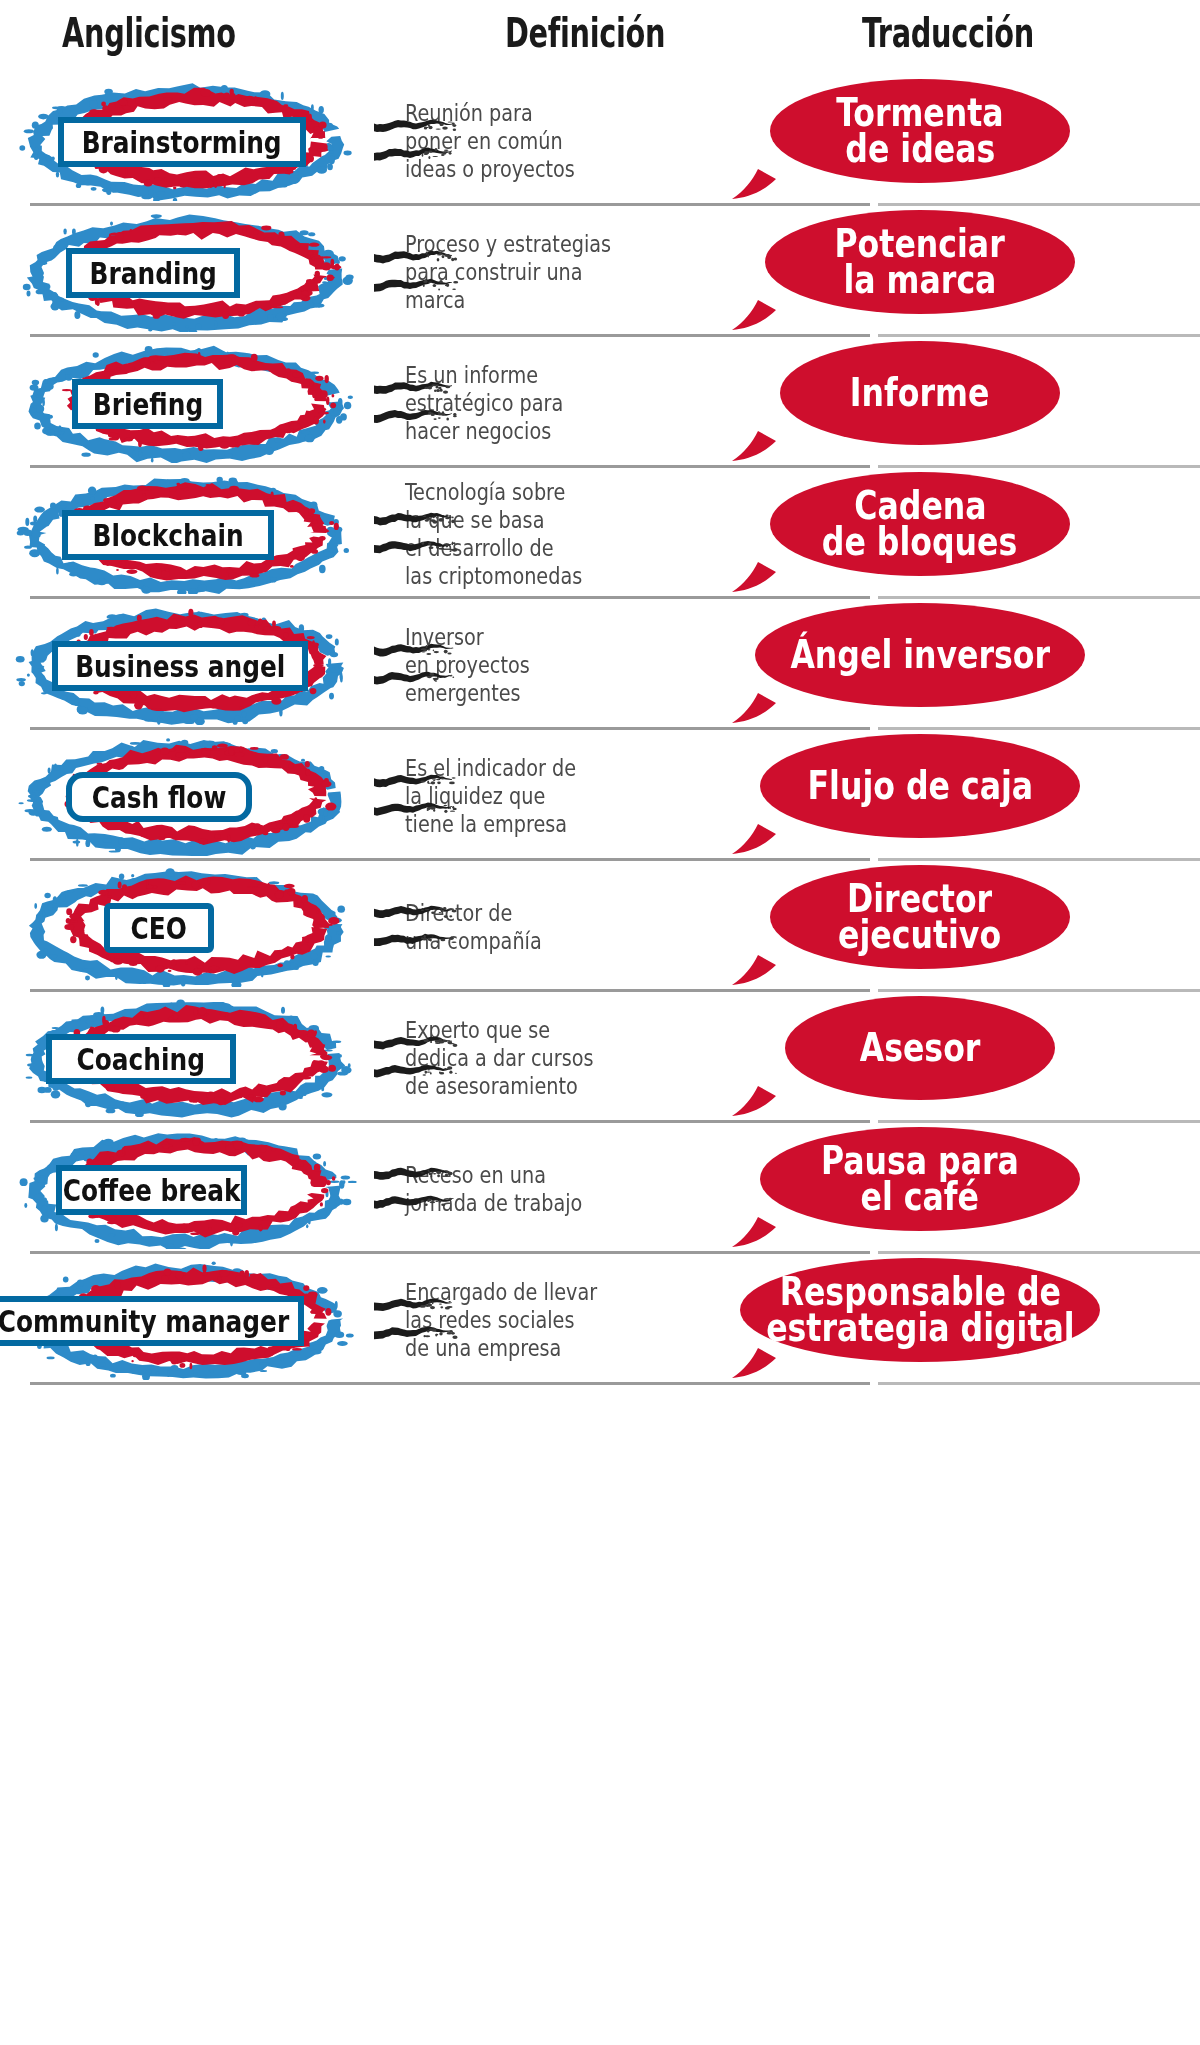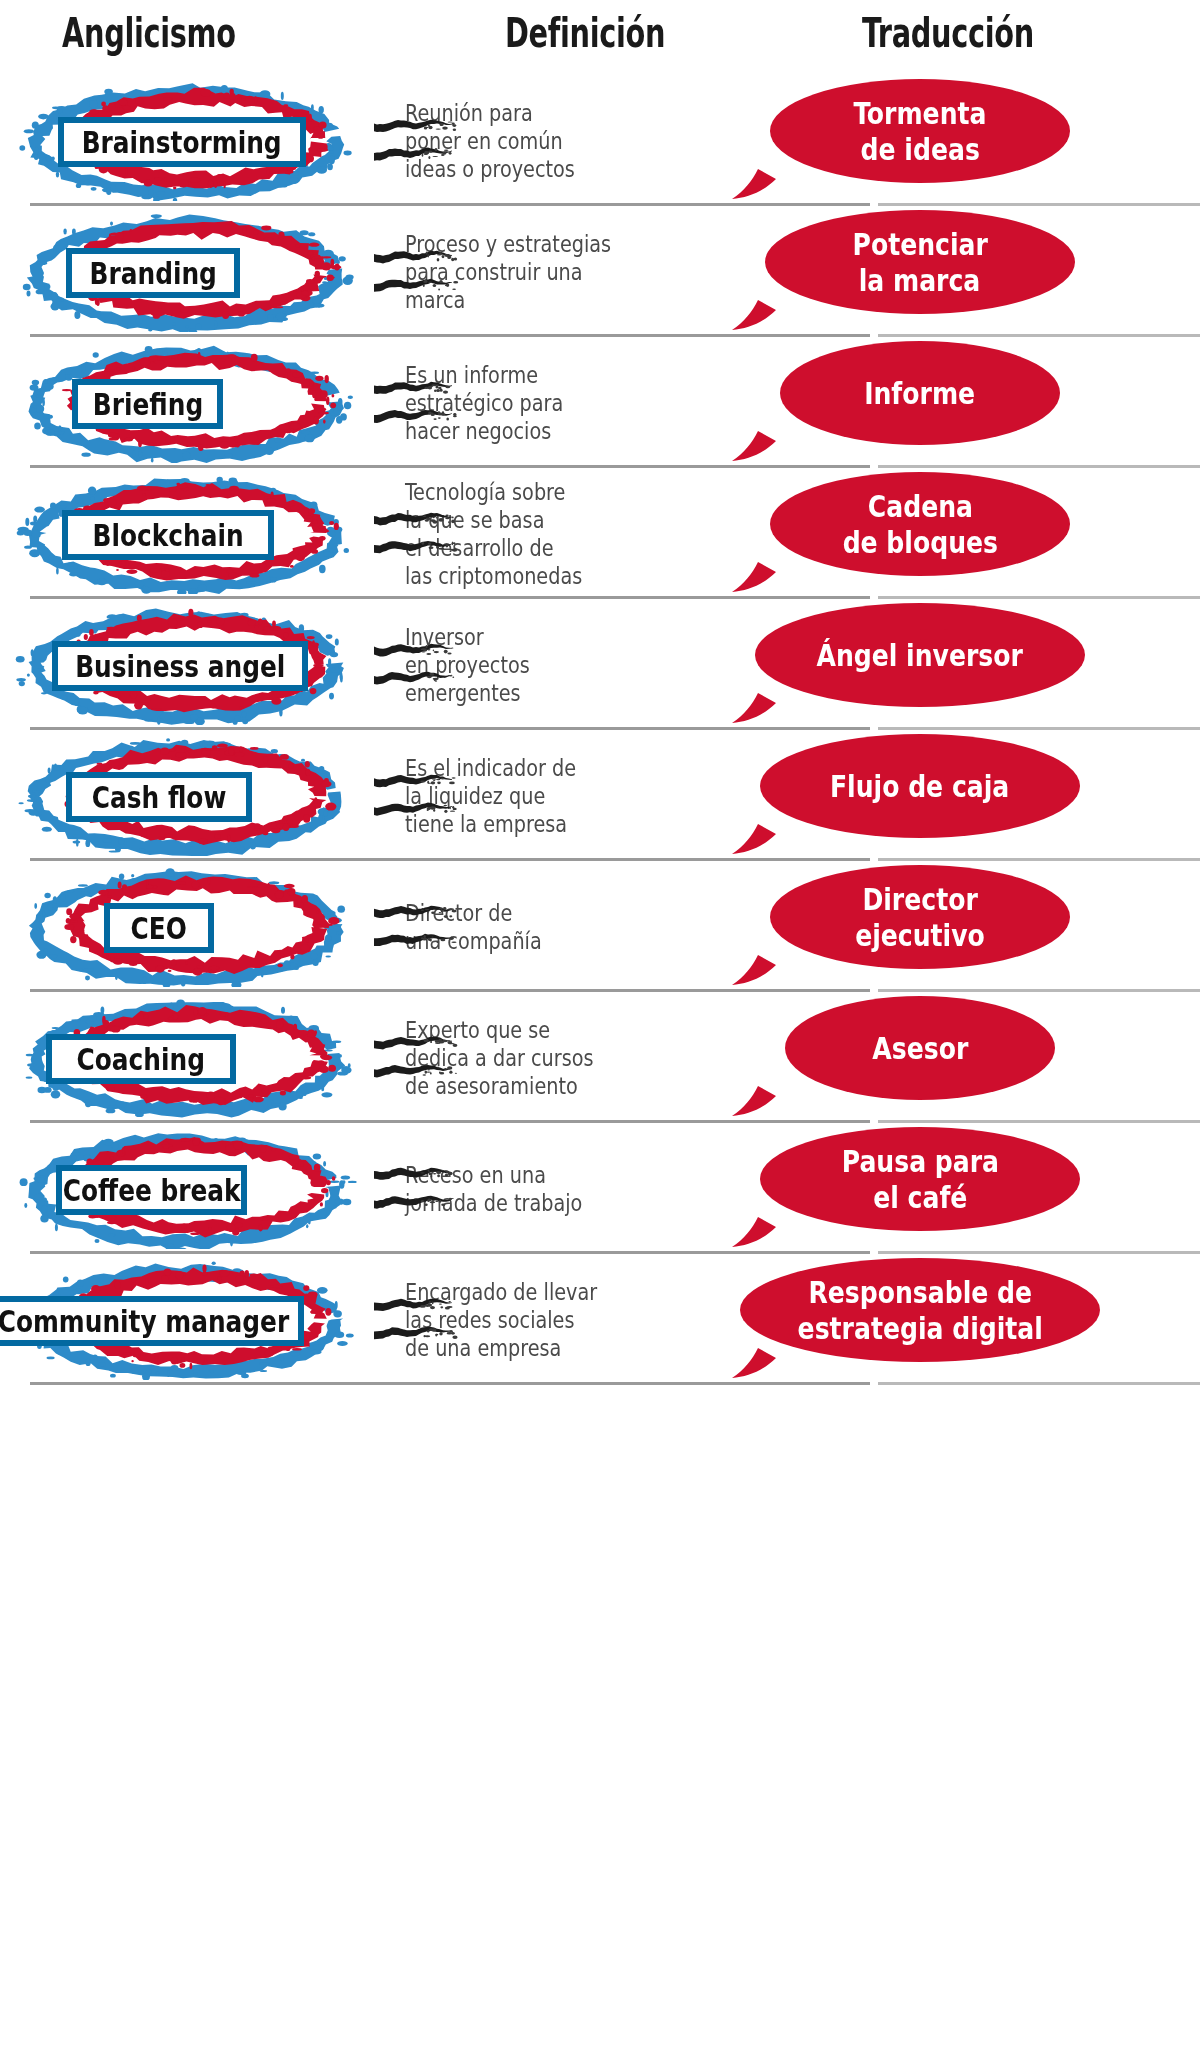--- a/index.html
+++ b/index.html
@@ -141,21 +141,21 @@
     left:0;
     top:0;
     width:560px;
     height:108px;
     display:flex;
     flex-direction:column;
     align-items:center;
     justify-content:center;
     font-family:"DejaVu Sans Condensed","Liberation Sans Narrow","Liberation Sans",sans-serif;
     font-weight:bold;
-    font-size:31px;
+    font-size:39px;
     line-height:36px;
     color:#ffffff;
     text-align:center;
     pointer-events:none;
   }
   .bubble-text div{ white-space:nowrap; transform:scaleX(0.90); }
 </style>
 </head>
 <body>
 
@@ -1117,21 +1117,21 @@
             <ellipse cx="135.4" cy="97.3" rx="3.7" ry="3.6" fill="#CE0E2D"></ellipse>
             <ellipse cx="156.8" cy="15.0" rx="4.6" ry="3.5" fill="#CE0E2D"></ellipse>
             <ellipse cx="95.0" cy="84.4" rx="2.8" ry="3.7" fill="#CE0E2D"></ellipse>
             <ellipse cx="300.0" cy="36.3" rx="2.4" ry="3.6" fill="#CE0E2D"></ellipse>
             <ellipse cx="196.0" cy="13.7" rx="3.3" ry="1.4" fill="#CE0E2D"></ellipse>
             <ellipse cx="88.0" cy="75.2" rx="4.5" ry="2.6" fill="#CE0E2D"></ellipse>
             <ellipse cx="223.4" cy="15.4" rx="2.7" ry="4.1" fill="#CE0E2D"></ellipse>
             <ellipse cx="214.4" cy="9.7" rx="5.5" ry="2.1" fill="#CE0E2D"></ellipse>
           </svg>
         </div>
-        <div class="term-box" style="left: 66px; width: 186px; top: 42px;">
+        <div class="term-box" style="left: 66px; width: 186px; top: 42px; border-radius: 17px;">
           <span>Cash flow</span>
         </div>
         <div class="equals">
           <svg viewBox="0 0 100 56" xmlns="http://www.w3.org/2000/svg">
             <path d="M2.0,10.2L5.0,11.3L8.0,11.5L11.0,10.9L14.0,11.3L17.0,9.7L20.0,9.0L23.0,8.3L26.0,7.2L29.0,7.1L32.0,8.0L35.0,8.9L38.0,9.6L41.0,9.8L44.0,10.8L47.0,10.2L50.0,9.6L53.0,8.9L56.0,7.7L59.0,6.8L62.0,7.1L65.0,6.9L68.0,8.4L71.0,8.6L74.0,9.9L77.0,10.6L80.0,11.3L80.0,11.9L77.0,11.8L74.0,11.6L71.0,10.9L68.0,11.1L65.0,10.1L62.0,10.8L59.0,10.9L56.0,12.1L53.0,13.8L50.0,14.8L47.0,15.7L44.0,16.6L41.0,15.9L38.0,15.9L35.0,15.5L32.0,14.8L29.0,14.1L26.0,14.4L23.0,15.7L20.0,16.4L17.0,17.3L14.0,19.0L11.0,18.7L8.0,19.2L5.0,19.0L2.0,18.0Z" fill="#1b1b1b"></path>
             <ellipse cx="79.3" cy="15.0" rx="2.0" ry="0.9" fill="#3a3a3a"></ellipse>
             <ellipse cx="60.9" cy="14.8" rx="2.3" ry="1.6" fill="#3a3a3a"></ellipse>
             <ellipse cx="62.2" cy="12.2" rx="1.2" ry="0.7" fill="#3a3a3a"></ellipse>
             <ellipse cx="66.3" cy="11.5" rx="2.2" ry="0.8" fill="#3a3a3a"></ellipse>
             <ellipse cx="62.0" cy="10.9" rx="2.4" ry="0.5" fill="#3a3a3a"></ellipse>
@@ -1284,21 +1284,21 @@
             <ellipse cx="299.3" cy="70.7" rx="5.4" ry="1.1" fill="#CE0E2D"></ellipse>
             <ellipse cx="280.4" cy="23.6" rx="3.8" ry="1.3" fill="#CE0E2D"></ellipse>
             <ellipse cx="61.2" cy="59.9" rx="4.9" ry="3.0" fill="#CE0E2D"></ellipse>
             <ellipse cx="66.4" cy="49.2" rx="5.0" ry="3.0" fill="#CE0E2D"></ellipse>
             <ellipse cx="321.0" cy="57.7" rx="3.9" ry="1.2" fill="#CE0E2D"></ellipse>
             <ellipse cx="161.6" cy="103.9" rx="1.9" ry="1.1" fill="#CE0E2D"></ellipse>
             <ellipse cx="310.2" cy="59.2" rx="4.3" ry="1.7" fill="#CE0E2D"></ellipse>
             <ellipse cx="278.1" cy="85.4" rx="5.3" ry="1.7" fill="#CE0E2D"></ellipse>
           </svg>
         </div>
-        <div class="term-box" style="left: 104px; width: 110px; top: 42px;">
+        <div class="term-box" style="left: 104px; width: 110px; top: 42px; border-radius: 6px;">
           <span>CEO</span>
         </div>
         <div class="equals">
           <svg viewBox="0 0 100 56" xmlns="http://www.w3.org/2000/svg">
             <path d="M2.0,9.8L5.0,10.6L8.0,11.3L11.0,11.3L14.0,10.3L17.0,10.3L20.0,9.2L23.0,8.2L26.0,7.8L29.0,7.0L32.0,7.8L35.0,8.8L38.0,8.9L41.0,10.2L44.0,10.4L47.0,9.8L50.0,9.7L53.0,8.5L56.0,8.1L59.0,6.8L62.0,7.1L65.0,7.5L68.0,8.0L71.0,9.5L74.0,10.4L77.0,10.5L80.0,10.5L80.0,11.1L77.0,11.7L74.0,12.2L71.0,11.7L68.0,10.7L65.0,10.7L62.0,10.7L59.0,10.9L56.0,12.6L53.0,13.4L50.0,14.9L47.0,15.3L44.0,16.3L41.0,16.3L38.0,15.2L35.0,15.4L32.0,14.7L29.0,14.0L26.0,15.0L23.0,15.6L20.0,16.7L17.0,17.9L14.0,18.0L11.0,19.0L8.0,19.1L5.0,18.4L2.0,17.6Z" fill="#1b1b1b"></path>
             <ellipse cx="73.7" cy="17.6" rx="1.9" ry="1.3" fill="#3a3a3a"></ellipse>
             <ellipse cx="82.1" cy="12.1" rx="2.6" ry="1.4" fill="#3a3a3a"></ellipse>
             <ellipse cx="72.6" cy="12.2" rx="1.8" ry="0.5" fill="#3a3a3a"></ellipse>
             <ellipse cx="55.1" cy="10.6" rx="2.3" ry="0.6" fill="#3a3a3a"></ellipse>
             <ellipse cx="69.5" cy="9.2" rx="1.6" ry="0.6" fill="#3a3a3a"></ellipse>

